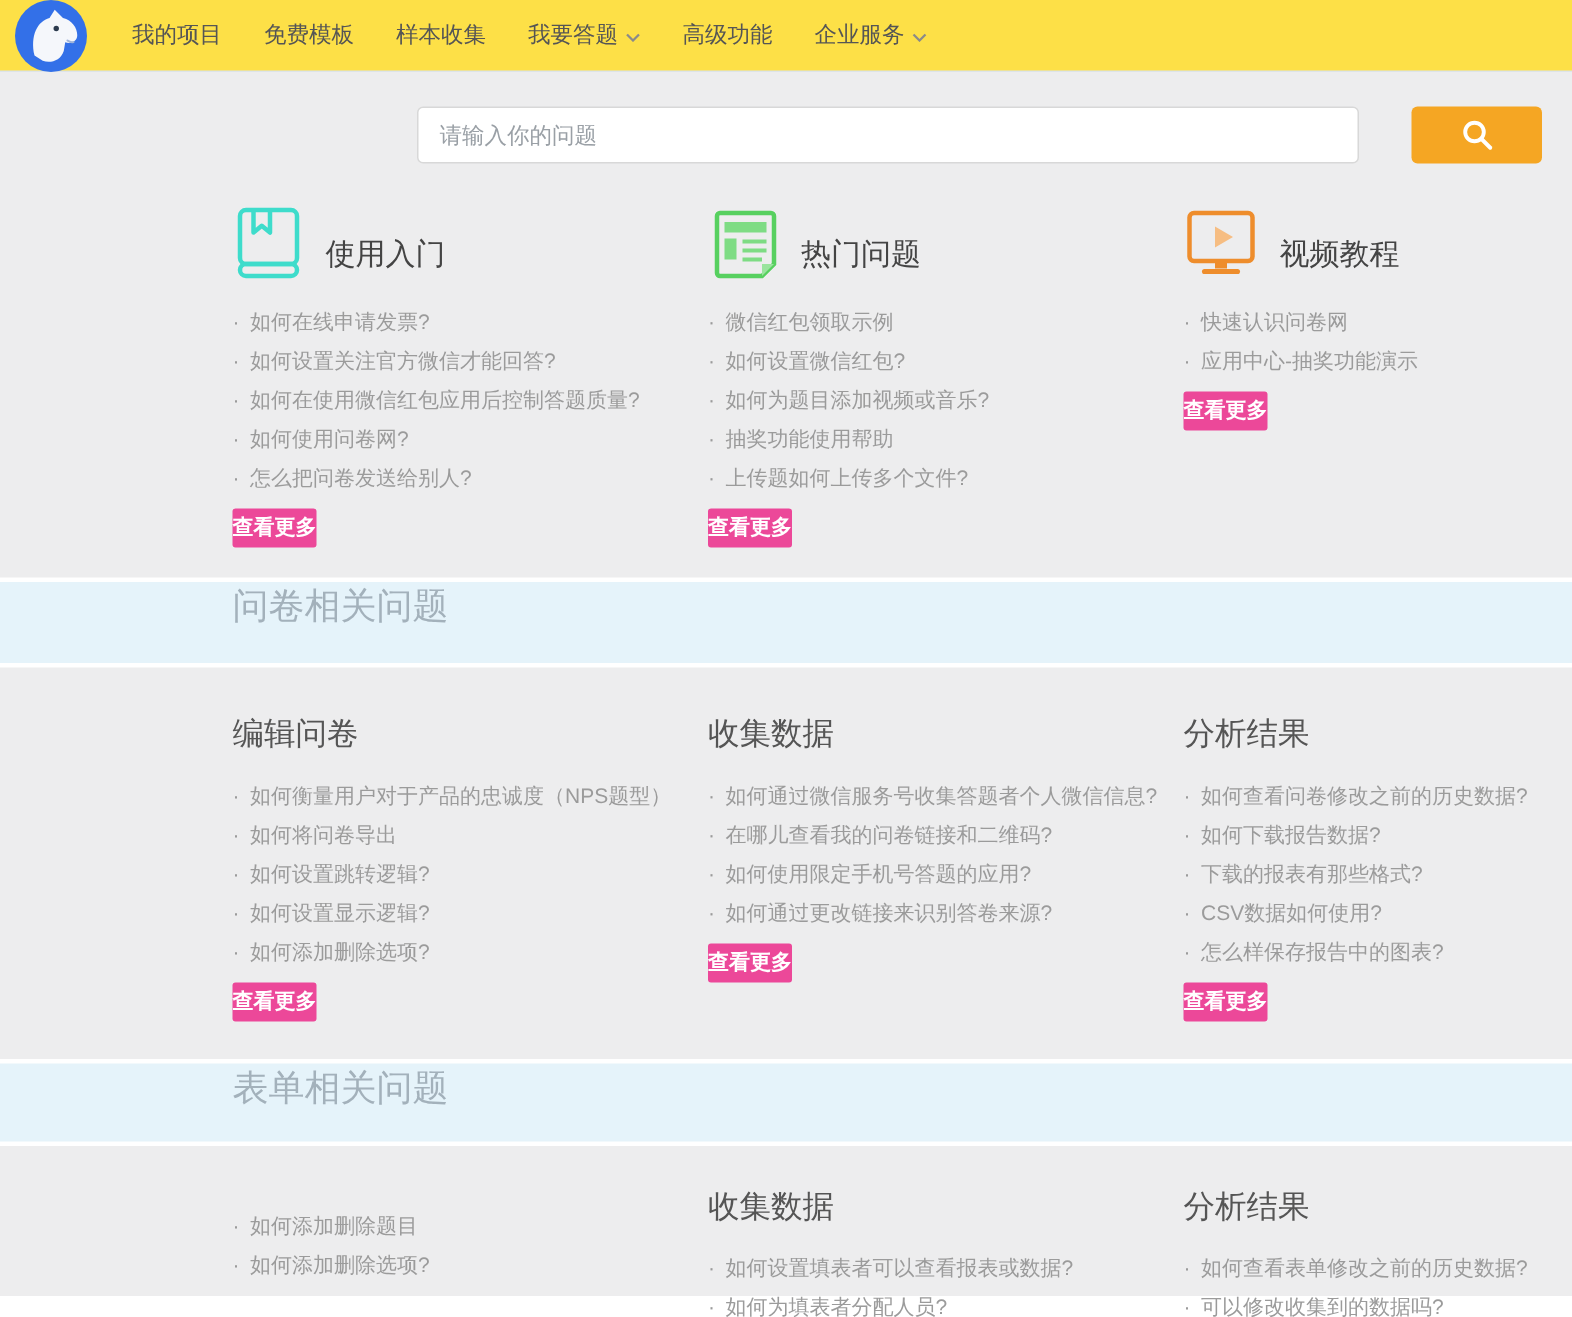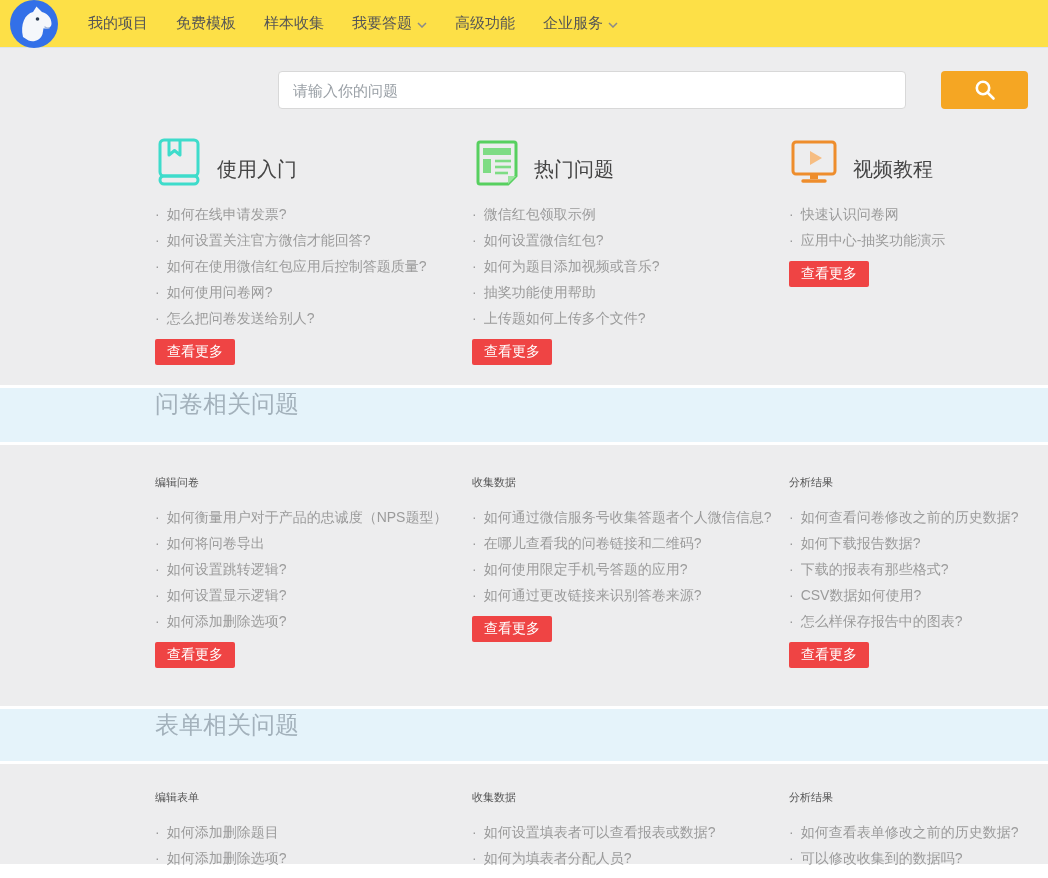--- a/index.html
+++ b/index.html
@@ -26,33 +26,33 @@
   .cols { display:grid; grid-template-columns:317px 317px 317px; margin-left:155px; }
   .help-cols { margin-top:28px; }
   .col-head { display:flex; align-items:flex-end; gap:14px; height:50px; }
   .col-head .cat-title { font-size:20px; color:#444; font-weight:normal; padding-bottom:4px; }
 
   ul.qlist { list-style:none; margin-top:14px; }
   ul.qlist li { font-size:14px; color:#9b9b9b; line-height:26px; white-space:nowrap;
     cursor:pointer; }
   ul.qlist li::before { content:"·"; margin-right:7px; color:#9b9b9b; }
 
-  .more-btn { display:inline-block; margin-top:8px; padding:4px 12px; background:#ef4444;
-    color:#fff; font-size:14px; border:none; border-radius:2px; cursor:pointer; }
+  .more-btn { display:inline-block; margin-top:8px; padding:4px 0; background:#ec4899;
+    color:#fff; font-size:14px; border:none; border-radius:2px; cursor:pointer;font-weight:bold; }
 
   
   .band { background:#e5f3fa; height:54px; margin-top:3px; display:flex; }
   .band .band-title { font-size:24px; color:#a3b1bb; font-weight:normal; margin-left:155px; }
   .band2 { height:52px; }
 
   
   .section { background:#ededee; margin-top:3px; }
   .survey-section { height:261px; padding-top:30px; }
   .form-section { height:100px; padding-top:26px; }
-  .sub-title { font-size:11px; color:#555; font-weight:normal; }
+  .sub-title { font-size:21px; color:#555; font-weight:normal; }
 </style>
 </head>
 <body>
 
 <header class="nav">
   <div class="logo">
     <svg width="48" height="48" viewBox="0 0 48 48">
       <circle cx="24" cy="24" r="24" fill="#3370e8"></circle>
       <path d="M13 37 C10 24 15 14 23 12 L26.5 6.5 L32 12 C38 13.5 41.5 18.5 41.5 23.5
                C41.5 27.5 37.5 29.5 33.5 28.2 L32.5 34 C30.5 40.5 23.5 42.5 18.5 40.5 Z" fill="#f5f7fb"></path>
@@ -209,21 +209,20 @@
 </section>
 
 <div class="band band2">
   <h2 class="band-title">表单相关问题</h2>
 </div>
 
 <section class="section form-section">
   <div class="cols">
 
     <div>
-      <h3 class="sub-title">编辑表单</h3>
       <ul class="qlist">
         <li>如何添加删除题目</li>
         <li>如何添加删除选项?</li>
       </ul>
     </div>
 
     <div>
       <h3 class="sub-title">收集数据</h3>
       <ul class="qlist">
         <li>如何设置填表者可以查看报表或数据?</li>

